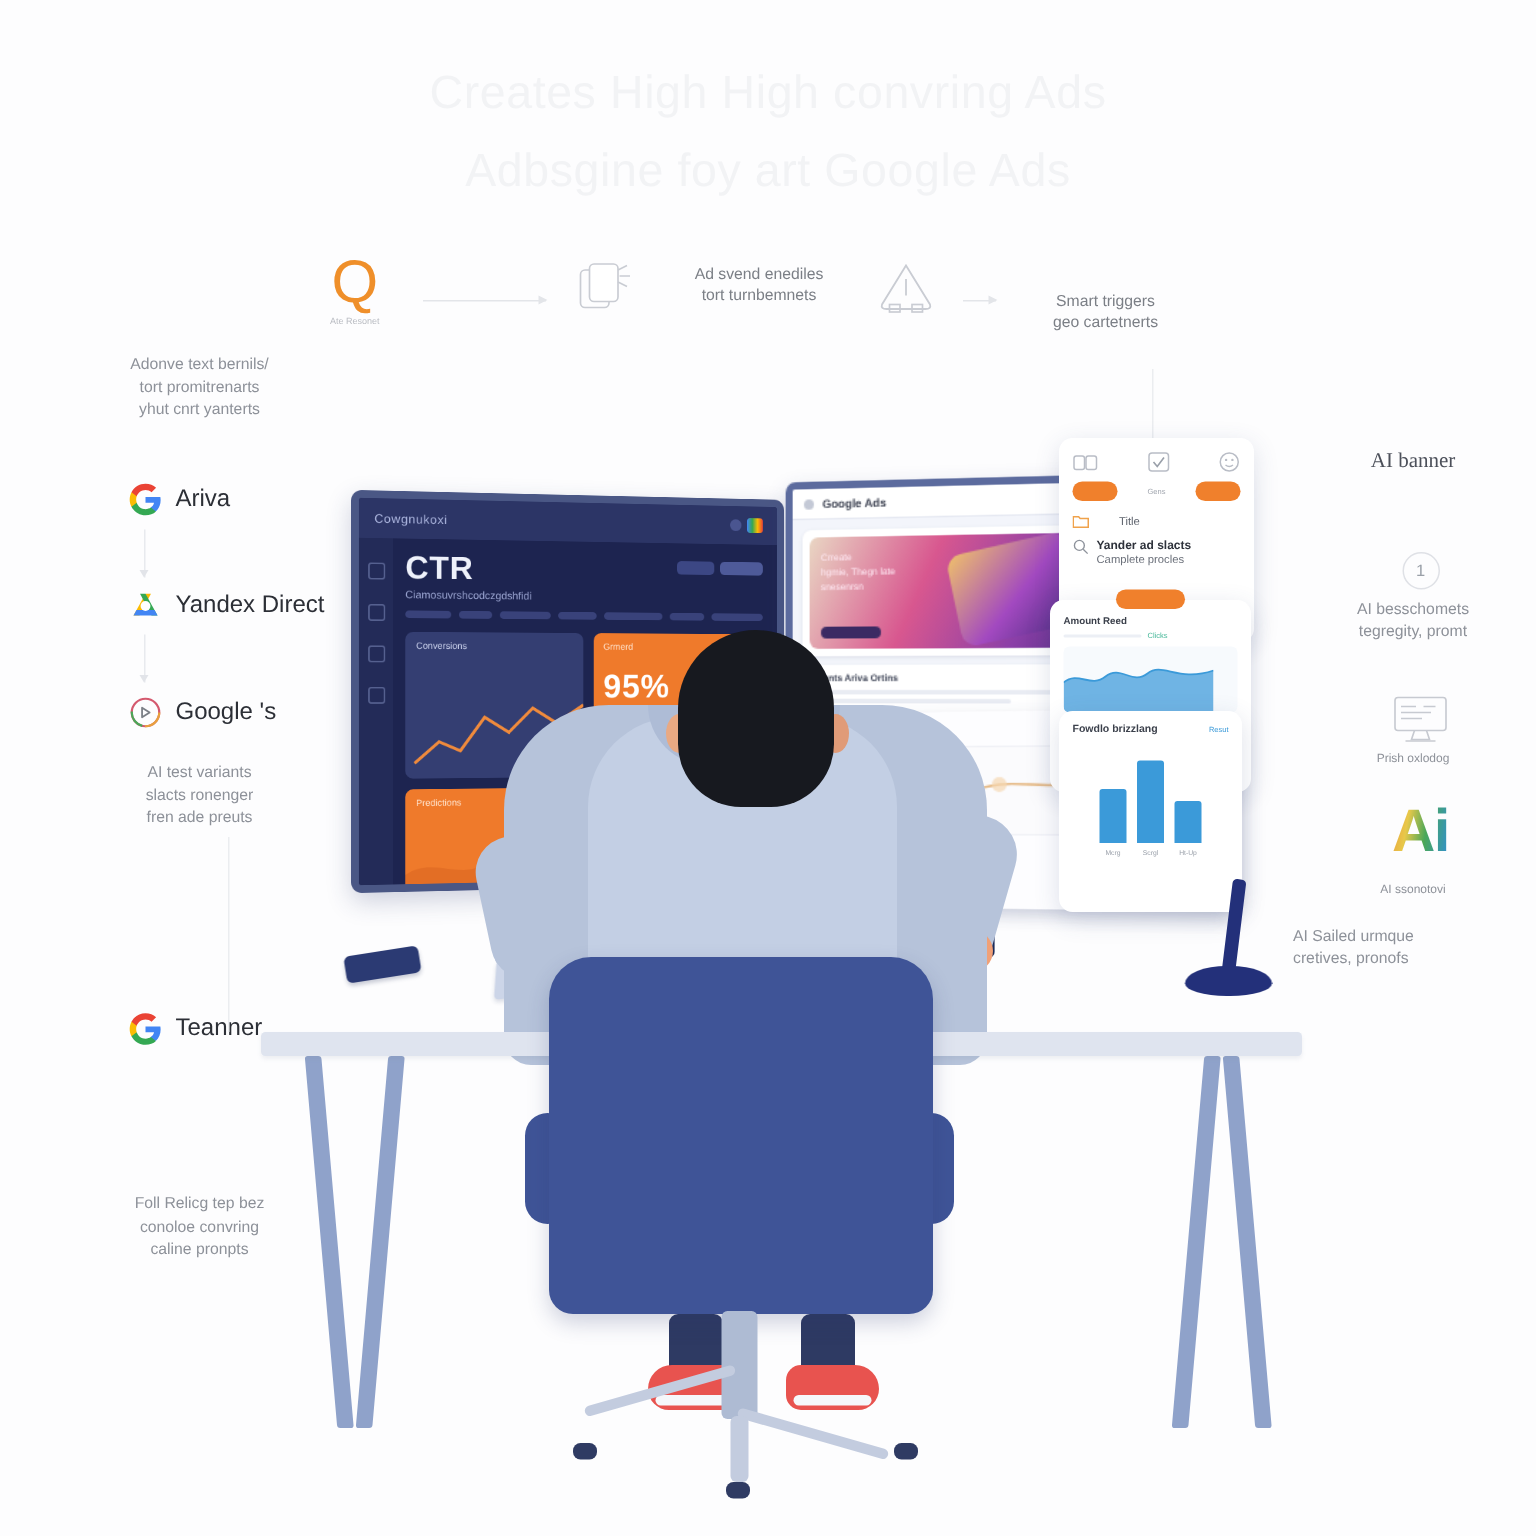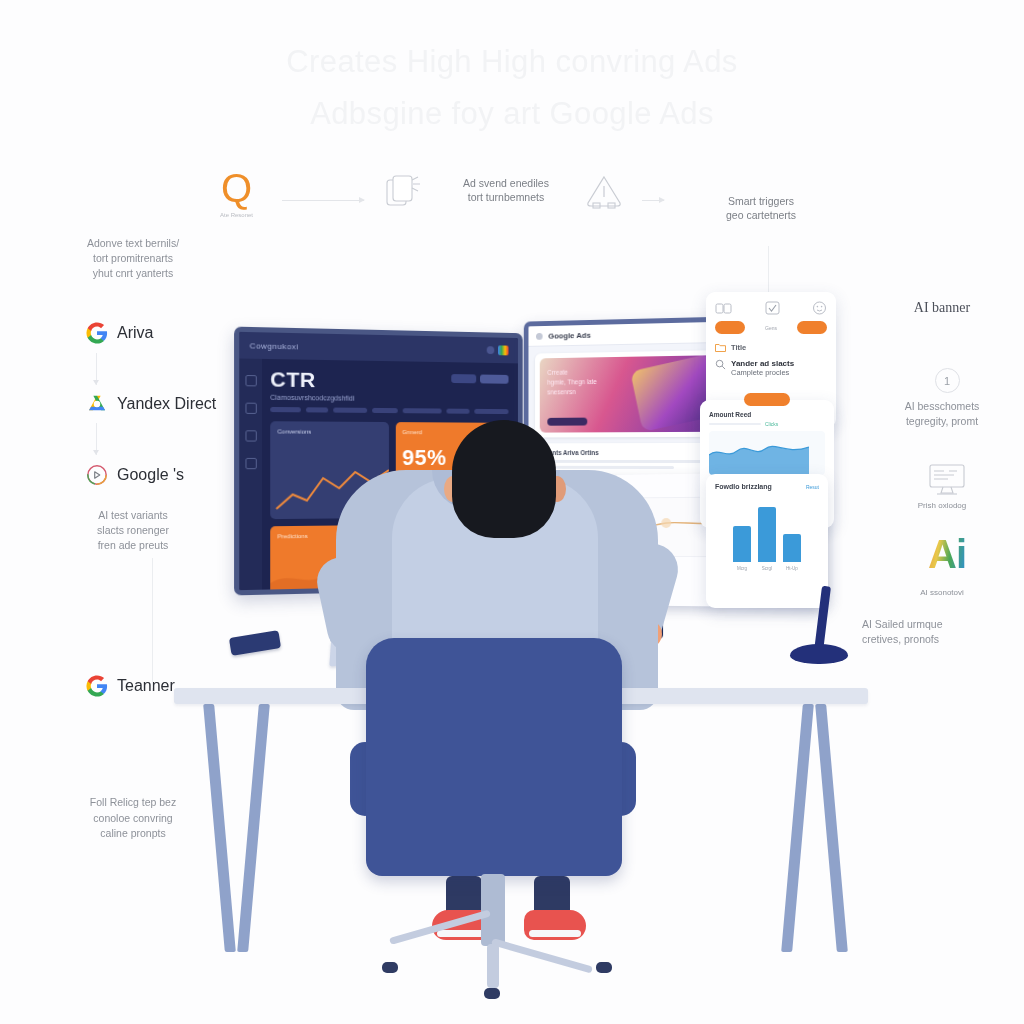--- a/index.html
+++ b/index.html
@@ -224,21 +224,21 @@
           <path d="M22 7 L38 33 Q39 36 35 36 L9 36 Q5 36 6 33 Z" fill="none" stroke="#c9ccd3" stroke-width="1.2"></path>
           <path d="M22 16 L22 27" stroke="#c9ccd3" stroke-width="1.2"></path>
           <rect x="11" y="33" width="7" height="5" fill="none" stroke="#c9ccd3" stroke-width="1.1"></rect>
           <rect x="26" y="33" width="7" height="5" fill="none" stroke="#c9ccd3" stroke-width="1.1"></rect>
         </svg>
       </div>
     </div>
 
     <div class="arrow" style="left:432px;width:22px;"></div>
 
-    <div class="flow-text" style="left:476px;top:26px;width:150px;white-space:pre-line;">Smart triggers
+    <div class="flow-text" style="left:452px;top:26px;width:150px;white-space:pre-line;">Smart triggers
 geo cartetnerts</div>
   </div>
 
   <div class="vline" style="left:768px;top:246px;height:46px;"></div>
 
   <div class="rail-left">
 
     <div class="rail-note" style="white-space:pre-line;margin-left:14px;">Adonve text bernils/
 tort promitrenarts
 yhut cnrt yanterts</div>
@@ -561,21 +561,21 @@
         <circle cx="5.4" cy="5.6" r=".8" fill="#b9bdc6"></circle>
           <circle cx="9.6" cy="5.6" r=".8" fill="#b9bdc6"></circle>
         <path d="M5 9 q2.5 2 5 0" fill="none" stroke="#b9bdc6"></path>
       </svg>
     </div>
     <div style="display:flex;justify-content:space-between;align-items:center;margin-top:6px;">
       <span class="obtn" style="width:30px"></span>
       <span style="font-size:5px;color:#a0a5ae;">Gens</span>
       <span class="obtn" style="width:30px"></span>
     </div>
-    <div style="display:flex;gap:5px;align-items:flex-end;margin-top:9px;font-weight:bold;">
+    <div style="display:flex;gap:20px;align-items:flex-end;margin-top:9px;">
       <svg width="11" height="9" viewBox="0 0 11 9">
         <path d="M.5 1.5h3.6l1 1.2h5.4v5.8H.5z" fill="none" stroke="#f0a24b"></path>
       </svg>
       <span style="font-size:7.5px;color:#5e636d;">Title</span>
     </div>
     <div style="display:flex;gap:5px;align-items:flex-start;margin-top:7px;">
       <svg width="11" height="11" viewBox="0 0 12 12">
         <circle cx="5" cy="5" r="3.6" fill="none" stroke="#8d929b"></circle>
           <path d="M7.8 7.8 L11 11" stroke="#8d929b"></path>
       </svg>

